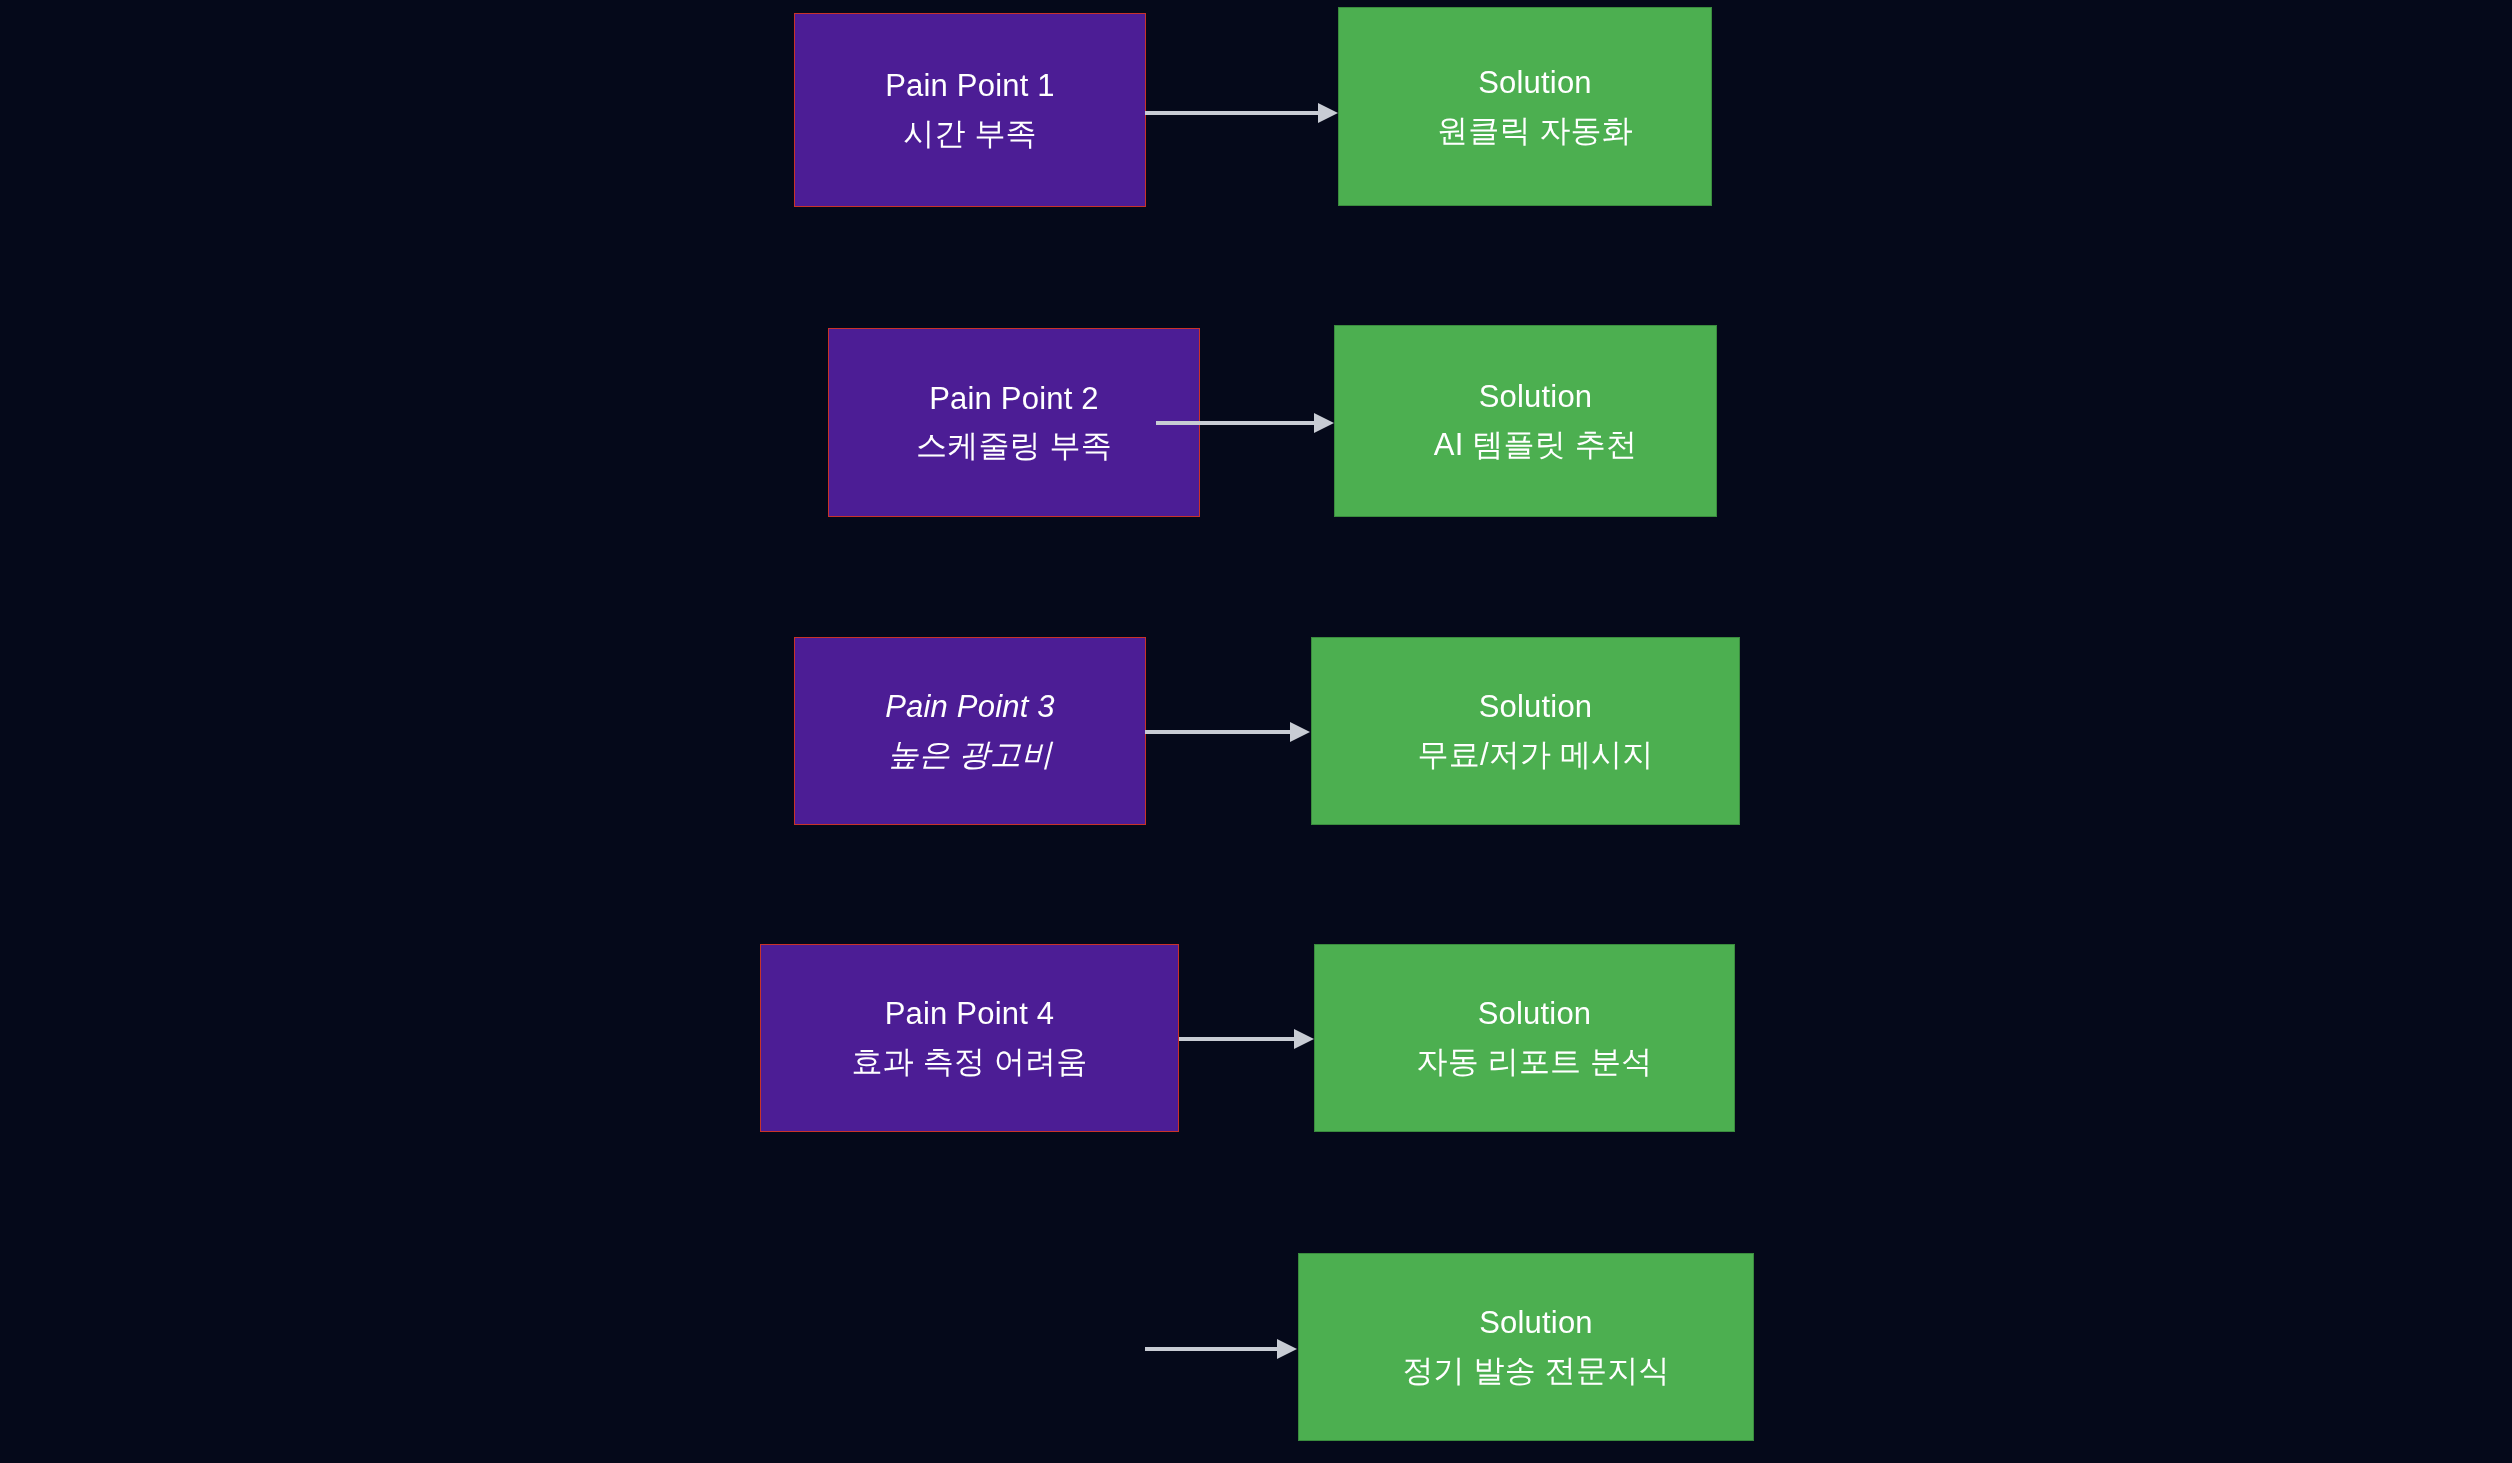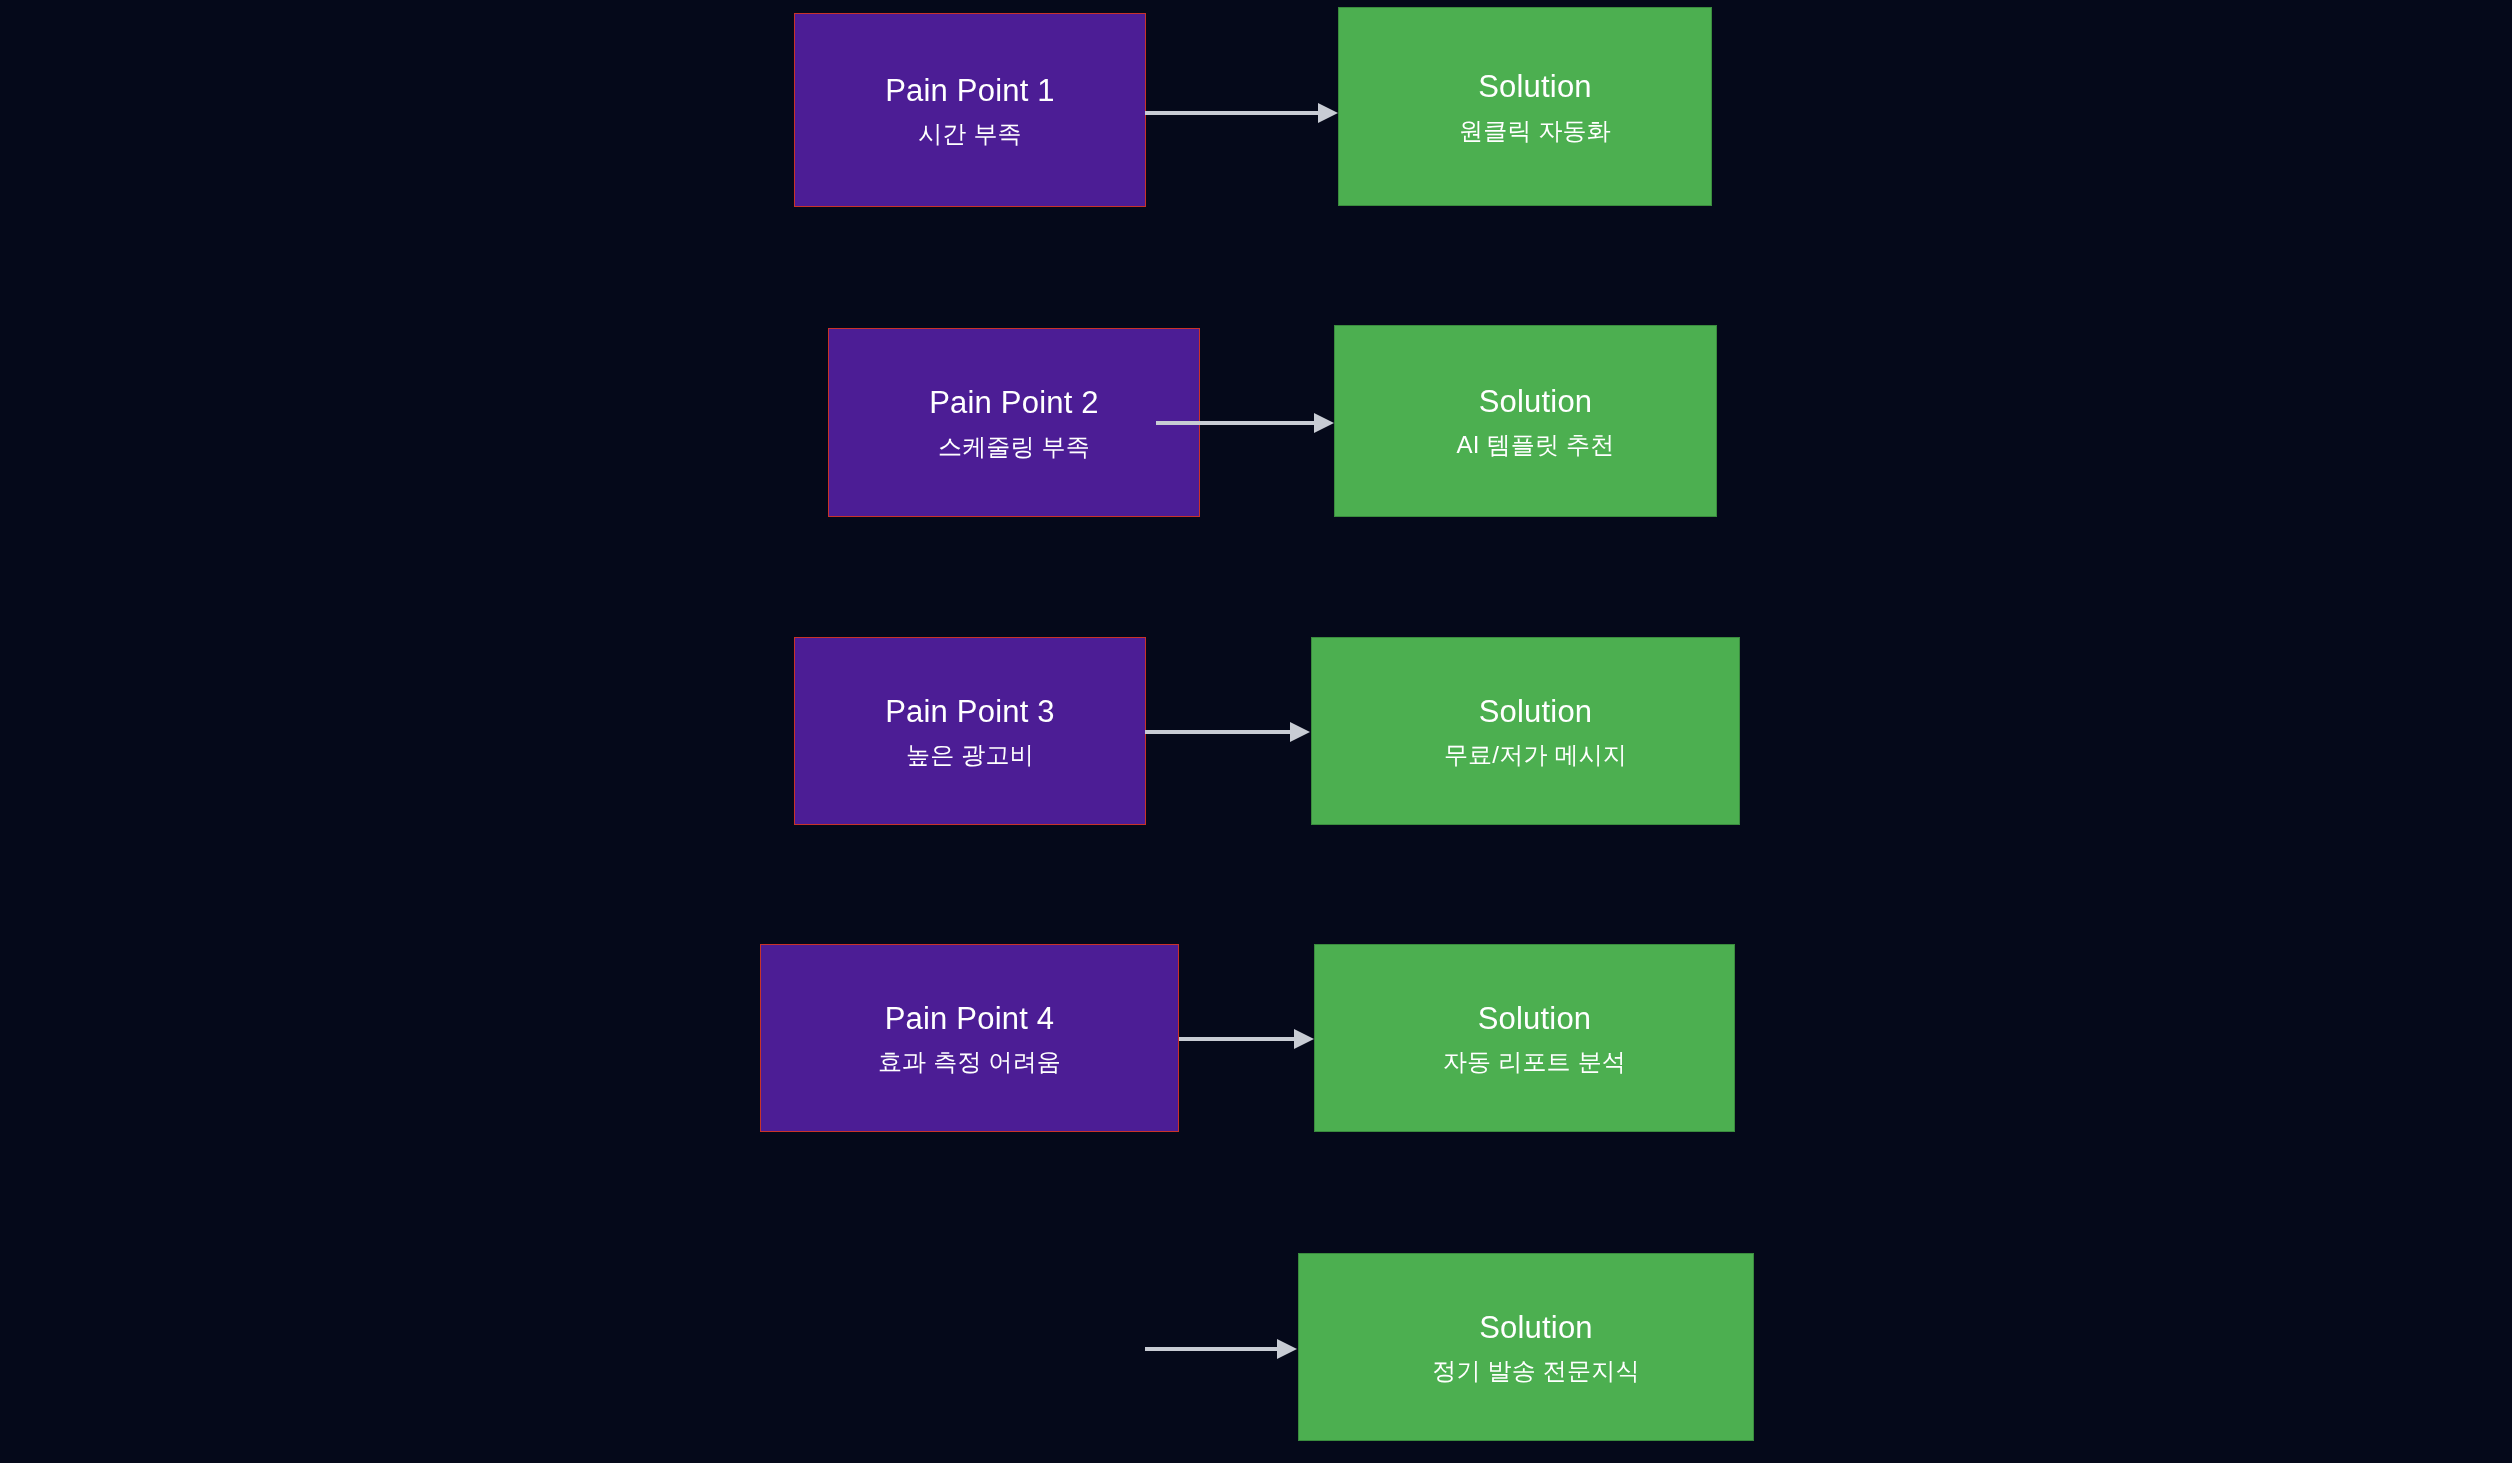--- a/index.html
+++ b/index.html
@@ -36,21 +36,21 @@
     background: #4caf50;
     border: 1.8px solid #3a8c3e;
     padding-left: 20px;
   }
   .node .line1 {
     font-size: 31px;
     font-weight: 400;
     white-space: nowrap;
   }
   .node .line2 {
-    font-size: 24px;
+    font-size: 31px;
     font-weight: 400;
     white-space: nowrap;
     margin-top: 7.4px;
   }
   .edge {
     position: absolute;
     height: 3.7px;
     pointer-events: none;
   }
   .edge .shaft {
@@ -94,21 +94,21 @@
   </div>
   <div class="edge" style="left:1156px; top:421px; width:178px;">
     <div class="shaft" style="width:158px;"></div>
     <div class="head" style="left:158px;"></div>
   </div>
   <div class="node solution" style="left:1334px; top:325px; width:383px; height:192px;">
     <span class="line1">Solution</span>
     <span class="line2">AI 템플릿 추천</span>
   </div>
 
-  <div class="node pain" style="left:794px; top:637px; width:352px; height:188px;">
+  <div class="node pain" style="left:794px; top:637px; width:352px; height:188px;font-style:italic;">
     <span class="line1">Pain Point 3</span>
     <span class="line2">높은 광고비</span>
   </div>
   <div class="edge" style="left:1145px; top:730px; width:165px;">
     <div class="shaft" style="width:145px;"></div>
     <div class="head" style="left:145px;"></div>
   </div>
   <div class="node solution" style="left:1311px; top:637px; width:429px; height:188px;">
     <span class="line1">Solution</span>
     <span class="line2">무료/저가 메시지</span>

